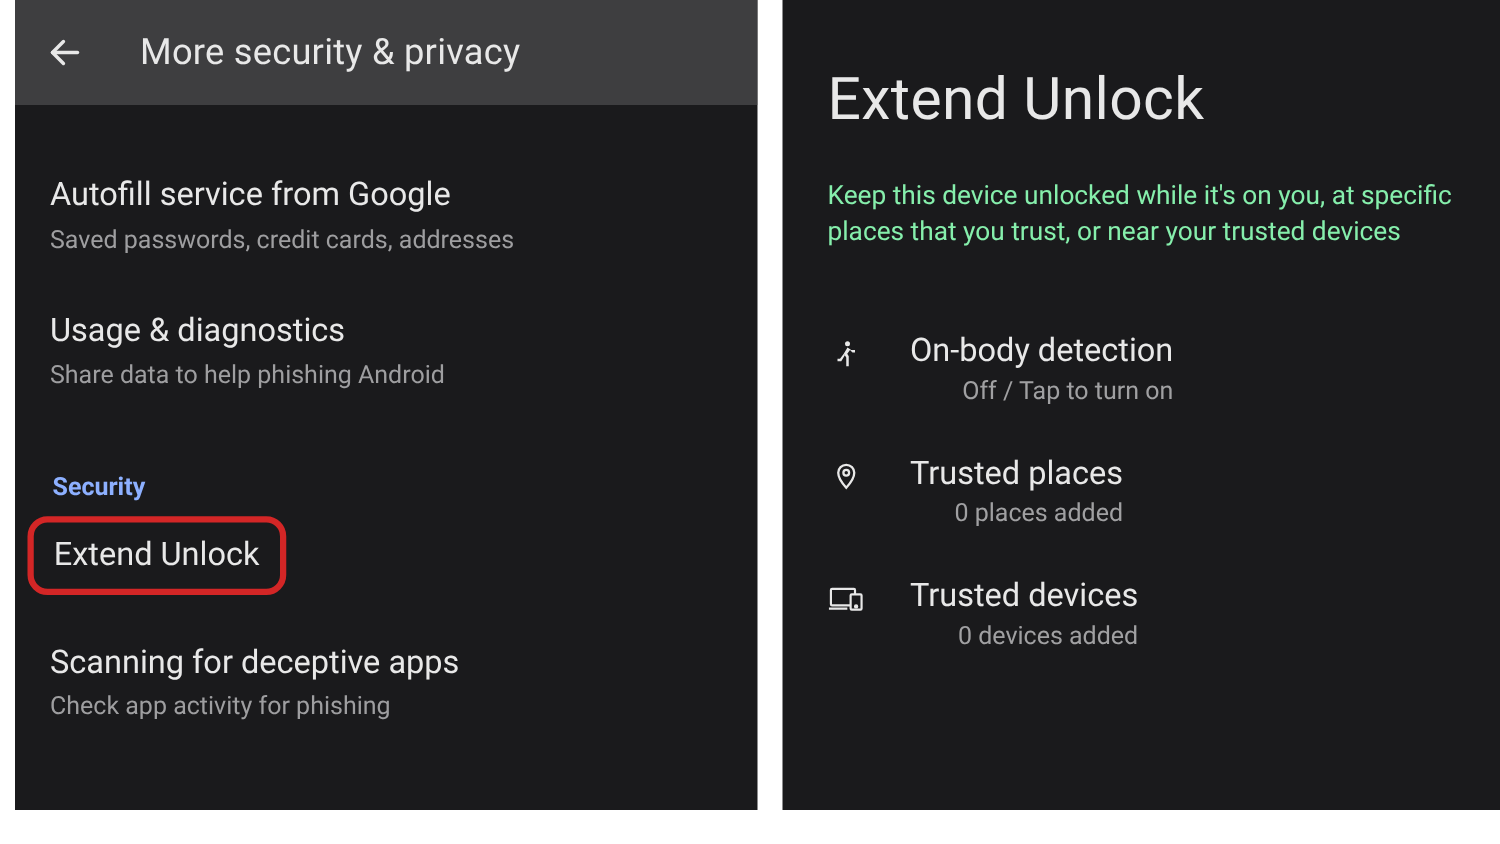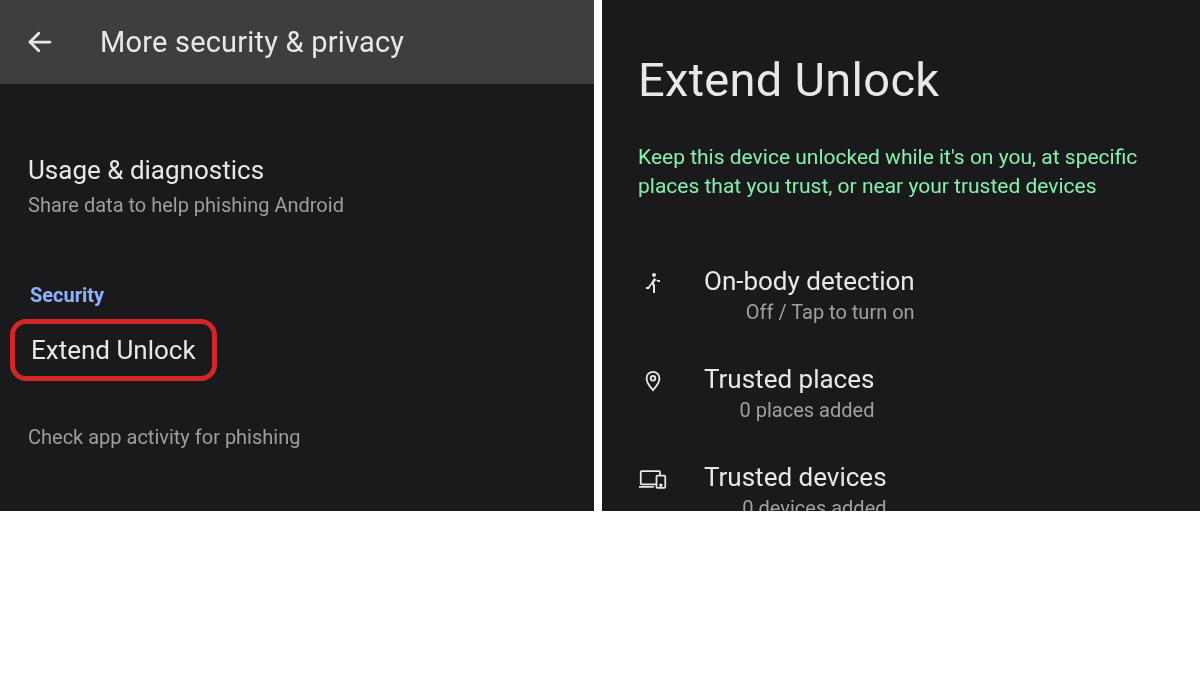--- a/index.html
+++ b/index.html
@@ -1,17 +1,17 @@
 <!DOCTYPE html>
 <html><head>
   <meta charset="utf-8">
   <style>
     * { margin: 0; padding: 0; box-sizing: border-box; }
     html, body { width: 1200px; height: 675px; overflow: hidden; background: #fff; font-family: Roboto, -apple-system, BlinkMacSystemFont, "Segoe UI", Arial, sans-serif; }
-    .canvas { display: flex; width: 1200px; height: 511px; gap: 8px; }
+    .canvas { display: flex; width: 1200px; height: 648px; gap: 20px; padding-left: 12px; }
     .pane { background: #1a1a1c; height: 100%; overflow: hidden; }
     .pane-left { width: 594px; }
     .pane-right { flex: 1; padding: 0 0 0 0; }
     
     .appbar { height: 84px; background: #3e3e40; display: flex; align-items: center; padding: 0 24px; }
     .back-icon { width: 32px; height: 32px; display: flex; align-items: center; justify-content: center; color: #e8e8e8; cursor: pointer; }
     .appbar-title { color: #e8e8e8; font-size: 29px; font-weight: 400; margin-left: 44px; letter-spacing: 0.2px; }
     
     .list { padding: 40px 28px 0 28px; }
     .item { padding: 16px 0; cursor: pointer; }
@@ -40,31 +40,36 @@
     <div class="appbar">
       <div class="back-icon">
         <svg width="30" height="30" viewBox="0 0 24 24" fill="none" stroke="currentColor" stroke-width="2.2" stroke-linecap="round" stroke-linejoin="round">
           <line x1="20" y1="12" x2="4" y2="12"></line>
           <polyline points="11 5 4 12 11 19"></polyline>
         </svg>
       </div>
       <div class="appbar-title">More security &amp; privacy</div>
     </div>
     <div class="list">
+      <div class="item">
+        <div class="item-title">Autofill service from Google</div>
+        <div class="item-sub">Saved passwords, credit cards, addresses</div>
+      </div>
       <div class="item" style="margin-top:14px;">
         <div class="item-title">Usage &amp; diagnostics</div>
         <div class="item-sub">Share data to help phishing Android</div>
       </div>
       <div class="section-label">Security</div>
       <div class="highlight">
         <div class="item" style="padding:0;">
           <div class="item-title">Extend Unlock</div>
         </div>
       </div>
       <div class="item" style="margin-top:10px;">
+        <div class="item-title">Scanning for deceptive apps</div>
         <div class="item-sub">Check app activity for phishing</div>
       </div>
     </div>
   </div>
 
   <div class="pane pane-right">
     <div class="r-inner">
       <div class="r-title">Extend Unlock</div>
       <div class="r-desc">Keep this device unlocked while it's on you, at specific places that you trust, or near your trusted devices</div>
       <div class="opt-list">

